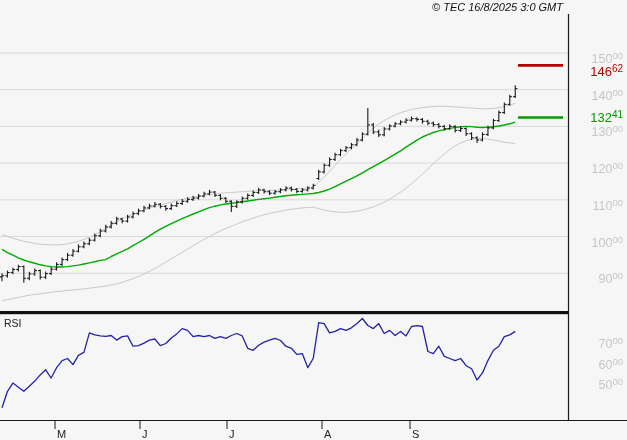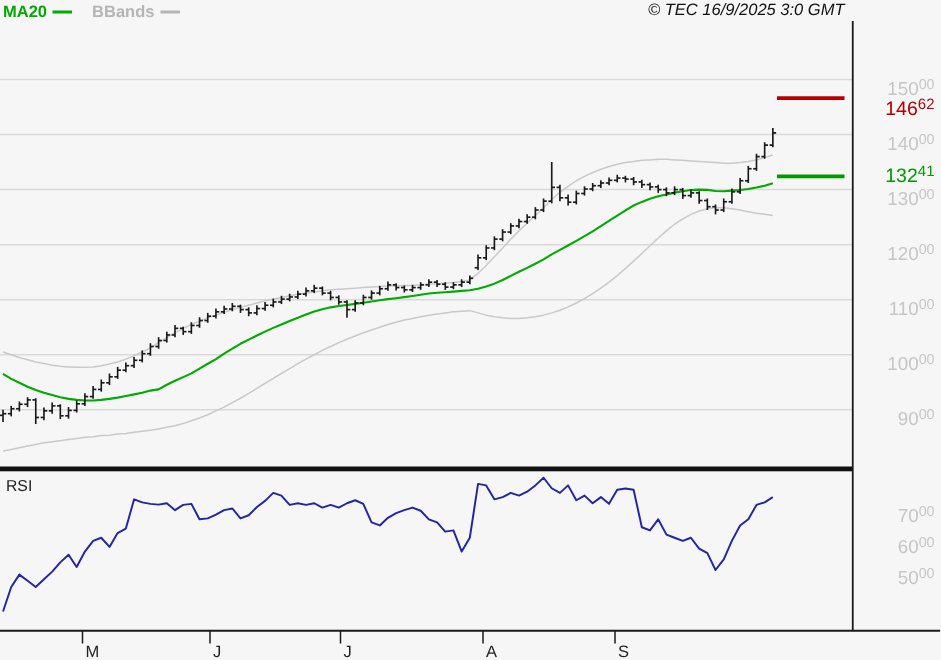--- a/index.html
+++ b/index.html
@@ -7,29 +7,21 @@
   #legend{position:absolute;top:2px;left:2px;font-size:11px;font-weight:bold;z-index:3;}
   .leg-item{margin-right:10px;}
   .leg-dash{display:inline-block;width:13px;height:2px;vertical-align:middle;margin-left:4px;}
   #copyright{position:absolute;top:1px;right:64px;font-size:11px;font-style:italic;color:#111;z-index:3;}
   svg text{font-family:"Liberation Sans",sans-serif;}
 </style>
 </head>
 <body>
 
 <div id="stage">
-  <div id="legend">
-    <span class="leg-item">
-      <span id="leg0" style="color:#00aa00;">MA20</span><span class="leg-dash" id="legd0" style="background: rgb(0, 170, 0);"></span>
-    </span>
-    <span class="leg-item">
-      <span id="leg1" style="color:#b5b5b5;">BBands</span><span class="leg-dash" id="legd1" style="background: rgb(181, 181, 181);"></span>
-    </span>
-  </div>
-  <div id="copyright">© TEC 16/9/2025 3:0 GMT</div>
+  <div id="copyright">© TEC 16/8/2025 3:0 GMT</div>
   <svg id="chart-svg" width="627" height="440" viewBox="0 0 627 440">
       <line x1="0" y1="53" x2="568.5" y2="53" stroke="#d9d9d9" stroke-width="1"></line>
       <line x1="0" y1="89.7" x2="568.5" y2="89.7" stroke="#d9d9d9" stroke-width="1"></line>
       <line x1="0" y1="126.4" x2="568.5" y2="126.4" stroke="#d9d9d9" stroke-width="1"></line>
       <line x1="0" y1="163.1" x2="568.5" y2="163.1" stroke="#d9d9d9" stroke-width="1"></line>
       <line x1="0" y1="199.8" x2="568.5" y2="199.8" stroke="#d9d9d9" stroke-width="1"></line>
       <line x1="0" y1="236.5" x2="568.5" y2="236.5" stroke="#d9d9d9" stroke-width="1"></line>
       <line x1="0" y1="273.2" x2="568.5" y2="273.2" stroke="#d9d9d9" stroke-width="1"></line>
       <text x="623" y="63" fill="#c6c6c6" font-size="12.5" text-anchor="end"><tspan>150</tspan><tspan dy="-4" font-size="9.5">00</tspan></text>
       <text x="623" y="99.7" fill="#c6c6c6" font-size="12.5" text-anchor="end"><tspan>140</tspan><tspan dy="-4" font-size="9.5">00</tspan></text>

